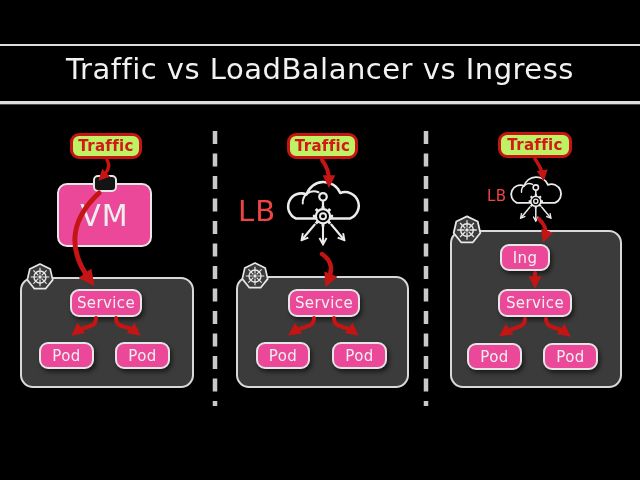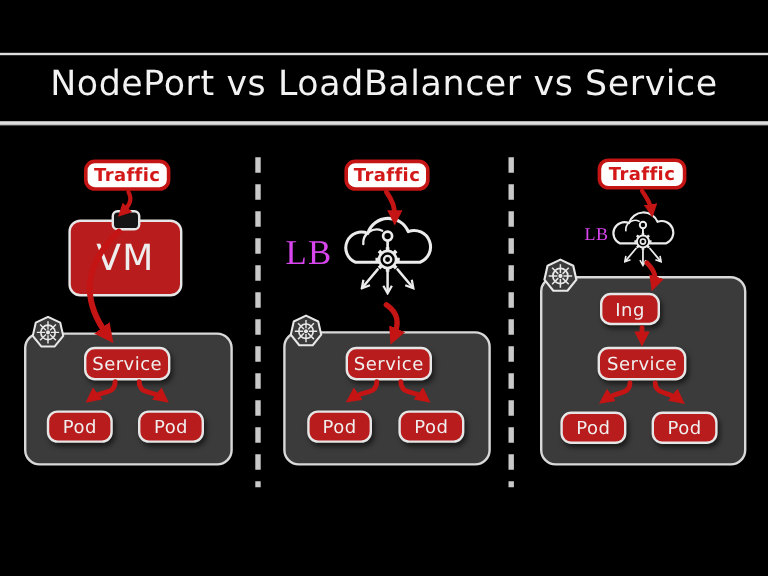--- a/index.html
+++ b/index.html
@@ -4,42 +4,42 @@
 <style>
   html,body{margin:0;padding:0;background:#000;}
   .frame{position:relative;width:640px;height:480px;background:#000;overflow:hidden;
          font-family:"DejaVu Sans","Liberation Sans",sans-serif;}
   .rule{position:absolute;left:0;width:640px;background:#dedede;}
   .rule.top{top:44px;height:2px;}
   .rule.bottom{top:101px;height:3px;border-bottom:1px solid #4a4a4a;}
   .title{position:absolute;top:52px;left:0;width:640px;text-align:center;
          font-size:29px;font-weight:500;color:#f2f2f2;letter-spacing:0.5px;margin:0;}
   .badge{position:absolute;box-sizing:border-box;border:3px solid #c41414;border-radius:9px;
-         background:#ffffff;color:#d21818;font-weight:bold;font-size:15px;
+         background:#bef264;color:#d21818;font-weight:bold;font-size:15px;
          display:flex;align-items:center;justify-content:center;letter-spacing:0.3px;}
-  .gbox{position:absolute;box-sizing:border-box;background:#b91c1c;border:2px solid #e6e6e6;
+  .gbox{position:absolute;box-sizing:border-box;background:#ec4899;border:2px solid #e6e6e6;
         border-radius:9px;color:#f0f0f0;font-size:15px;letter-spacing:0.4px;
         display:flex;align-items:center;justify-content:center;
         box-shadow:2px 3px 4px rgba(0,0,0,0.55);}
   .panel{position:absolute;box-sizing:border-box;background:#3b3b3b;border:2px solid #d9d9d9;
          border-radius:13px;box-shadow:3px 4px 6px rgba(0,0,0,0.7);}
   .vm{font-size:30px;letter-spacing:1px;color:#ededed;border-radius:10px;}
   .port{background:#141414;border-radius:5px;box-shadow:none;}
-  .lb-label{position:absolute;color:#d946ef;line-height:1;font-family:Liberation Serif, serif;}
+  .lb-label{position:absolute;color:#ef4444;line-height:1;}
   .lb-label.big{font-size:29px;letter-spacing:1px;}
   .lb-label.small{font-size:15px;letter-spacing:0.5px;}
   svg.overlay{position:absolute;left:0;top:0;pointer-events:none;}
 </style>
 </head>
 <body>
 
 <div class="frame">
 
   <div class="rule top"></div>
-  <h1 class="title">NodePort vs LoadBalancer vs Service</h1>
+  <h1 class="title">Traffic vs LoadBalancer vs Ingress</h1>
   <div class="rule bottom"></div>
 
   <div class="badge" style="left:70px;top:133px;width:72px;height:26px;">
     <span>Traffic</span>
   </div>
   <div class="gbox vm" style="left:57px;top:183px;width:95px;height:64px;">
     <span>VM</span>
   </div>
   <div class="gbox port" style="left:93px;top:175px;width:24px;height:17px;"></div>
   <div class="panel" style="left:20px;top:277px;width:174px;height:111px;"></div>

